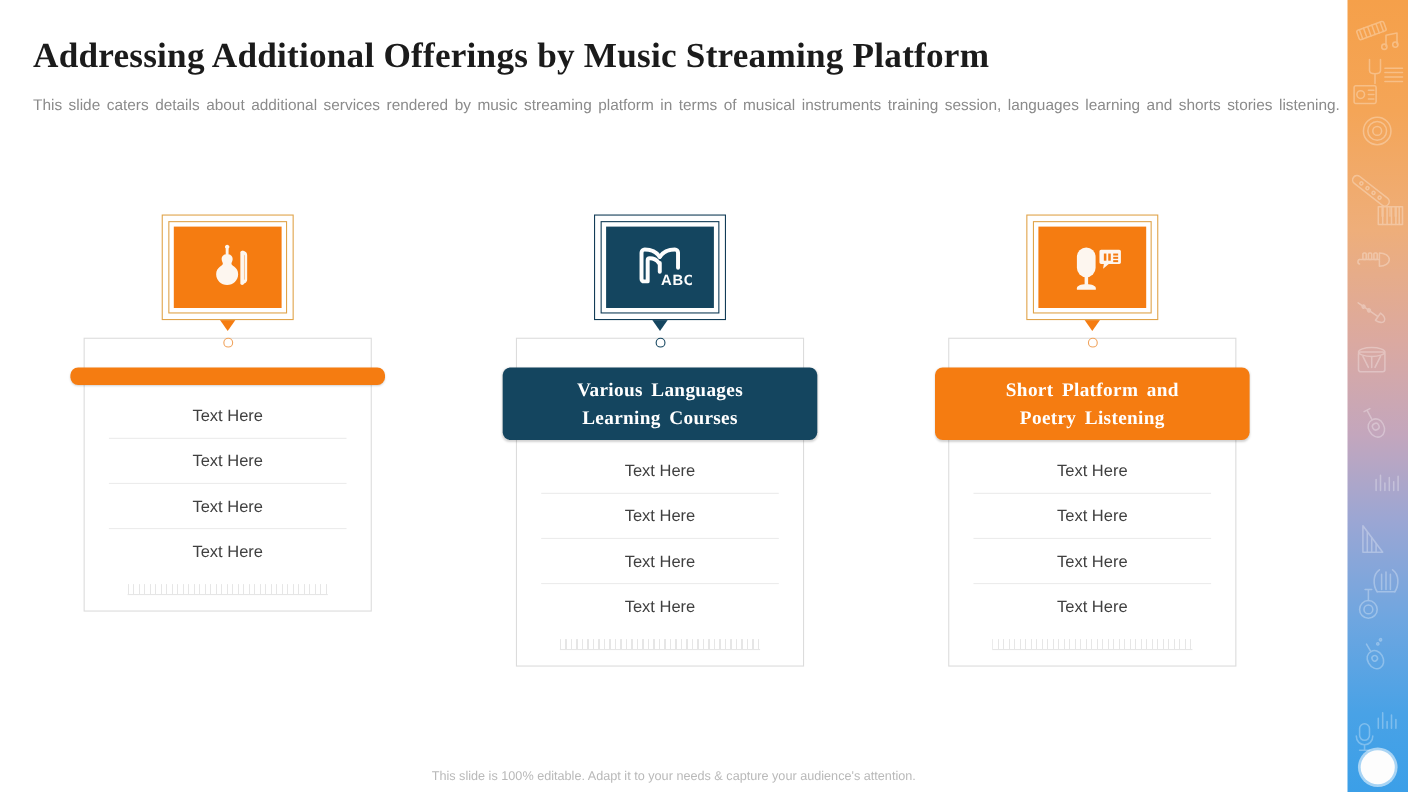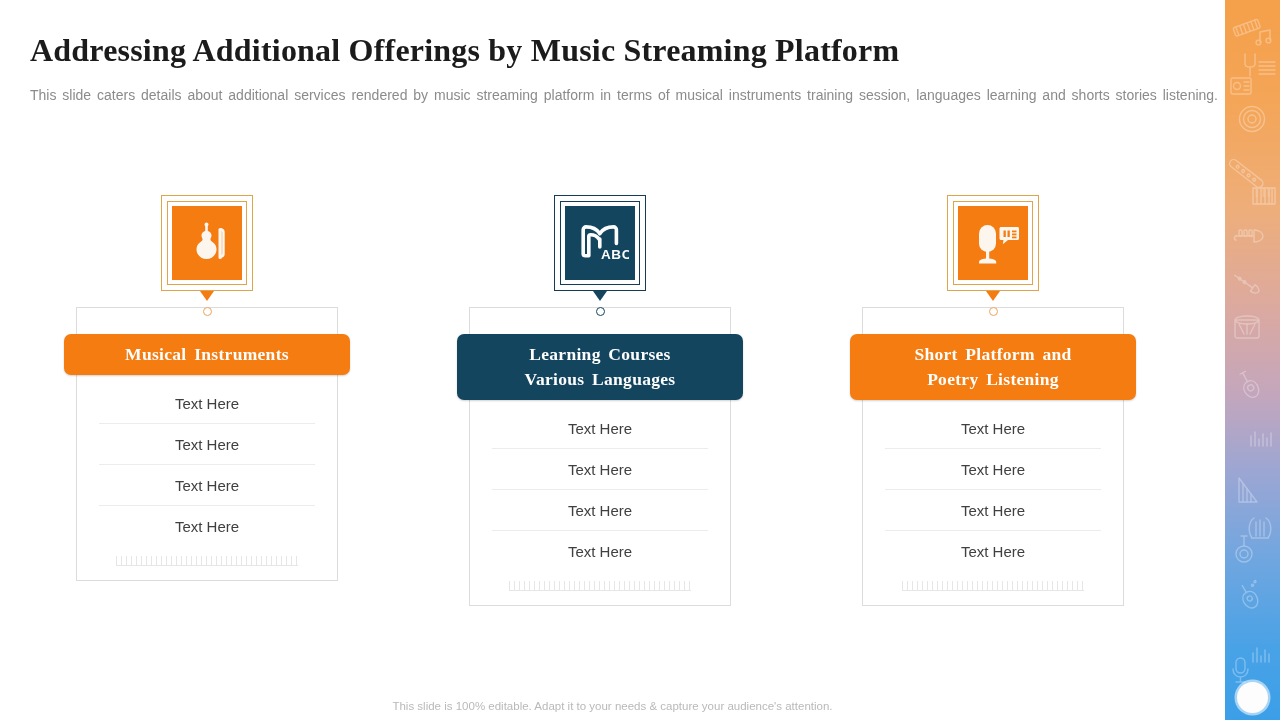--- a/index.html
+++ b/index.html
@@ -51,21 +51,21 @@
   .col {
     position: relative;
     width: 290px;
     display: flex;
     flex-direction: column;
     align-items: center;
   }
 
   
   .badge-outer {
-    width: 92px; height: 96px;
+    width: 120px; height: 96px;
     border: 1px solid #e0a44a;
     padding: 5px;
     background: #fff;
     position: relative;
     z-index: 3;
   }
   .badge-outer.navy { border-color: #123c57; }
   .badge-inner {
     width: 100%; height: 100%;
     border: 1px solid #e0a44a;
@@ -235,21 +235,20 @@
       </div>
 
       <div class="connector">
         <div class="arrow"></div>
         <div class="dot"></div>
       </div>
 
       <div class="card">
         <div class="ribbon-wrap">
           <div class="ribbon">
-            <div>Musical Instruments</div>
           </div>
         </div>
         <div class="rows">
           <div class="row">Text Here</div>
           <div class="row">Text Here</div>
           <div class="row">Text Here</div>
           <div class="row">Text Here</div>
         </div>
         <div class="comb"></div>
       </div>
@@ -272,22 +271,22 @@
       </div>
 
       <div class="connector">
         <div class="arrow navy"></div>
         <div class="dot navy"></div>
       </div>
 
       <div class="card">
         <div class="ribbon-wrap">
           <div class="ribbon navy">
+            <div>Various Languages</div>
             <div>Learning Courses</div>
-            <div>Various Languages</div>
           </div>
         </div>
         <div class="rows">
           <div class="row">Text Here</div>
           <div class="row">Text Here</div>
           <div class="row">Text Here</div>
           <div class="row">Text Here</div>
         </div>
         <div class="comb"></div>
       </div>

